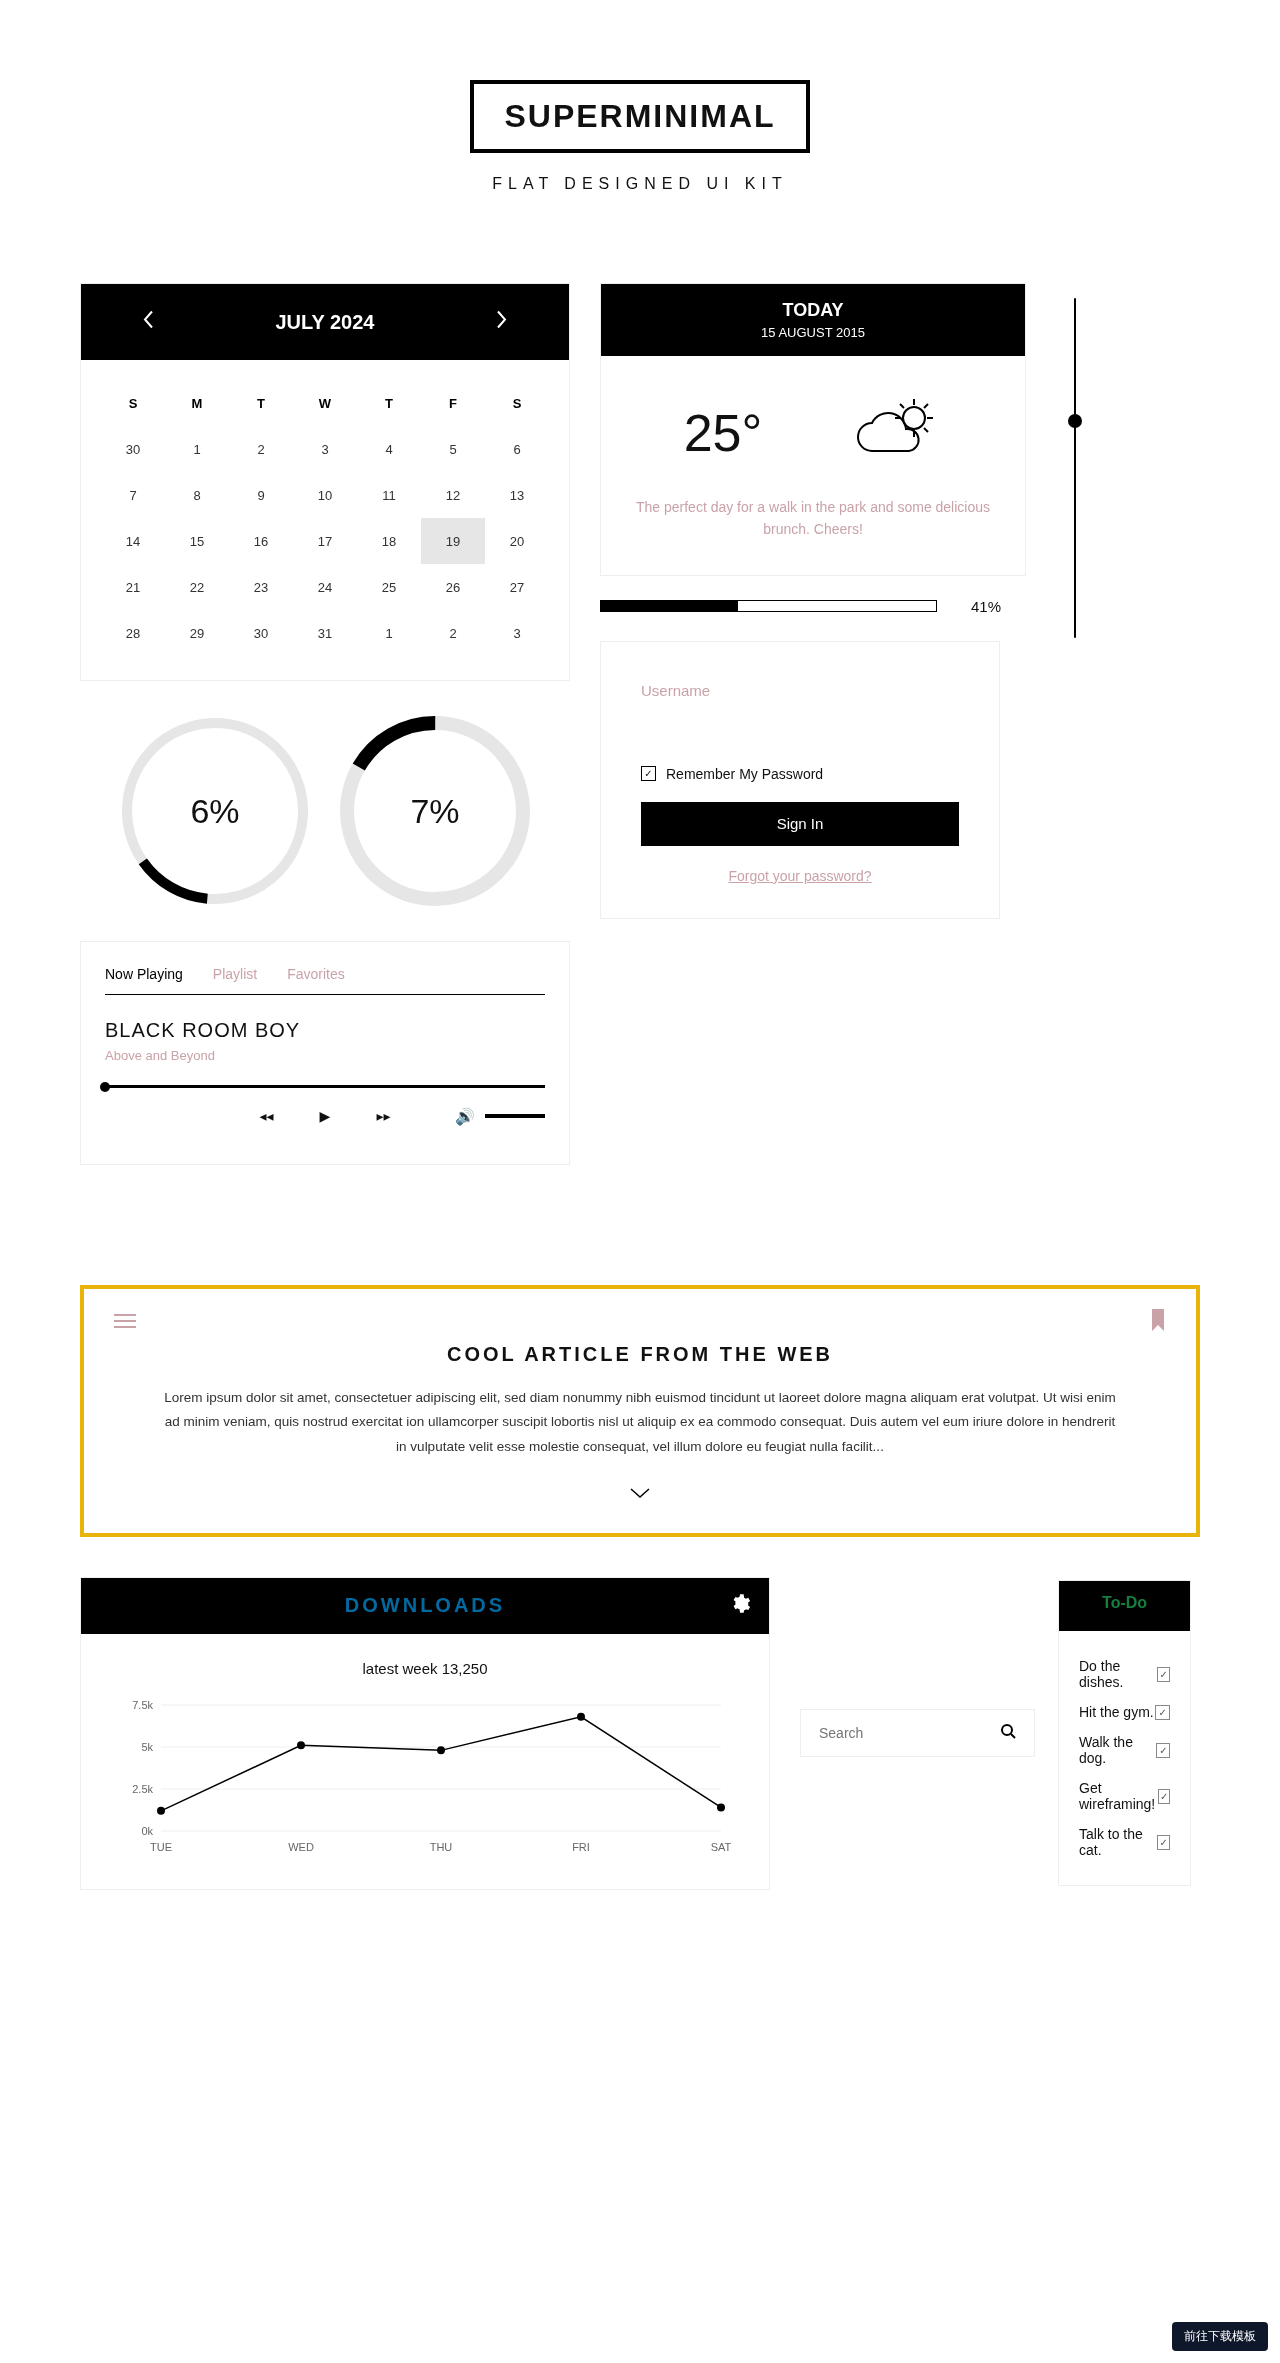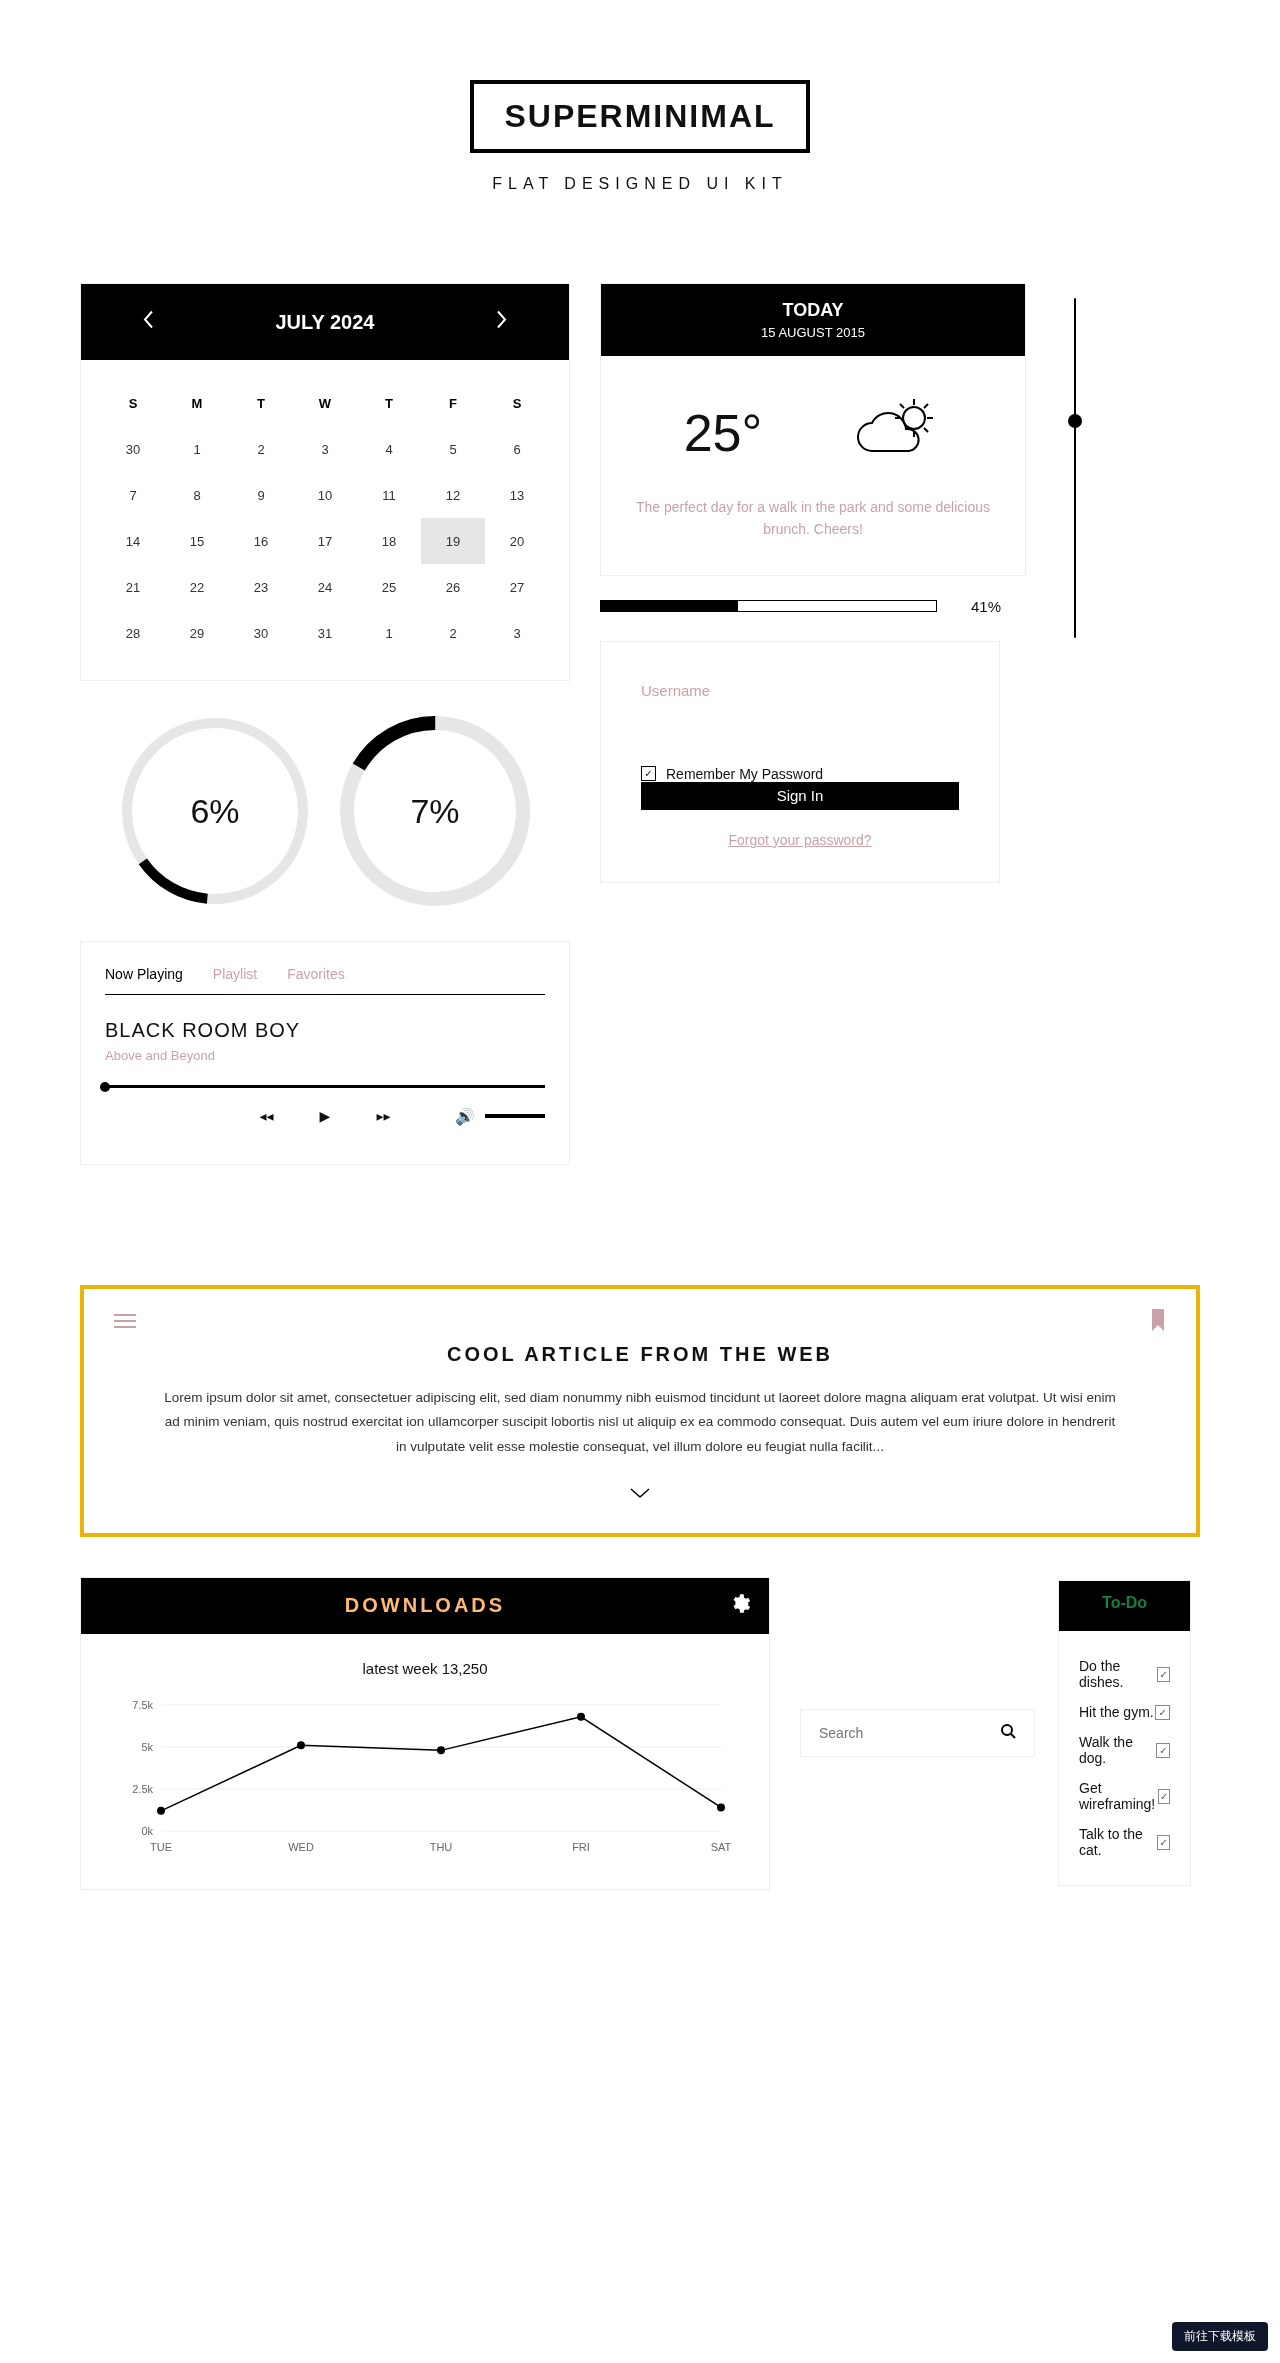--- a/index.html
+++ b/index.html
@@ -91,21 +91,21 @@
   width: 100%; border: none; border-bottom: 1px solid transparent;
   font-size: 15px; padding: 6px 0; outline: none; color: #bbb;
 }
 .login .name-row input::placeholder { color: #c9a2a8; }
 .login .remember { margin-top: 60px; font-size: 14px; display: flex; align-items: center; gap: 10px; }
 .login .remember .cb {
   width: 15px; height: 15px; border: 1px solid #000;
   display: flex; align-items: center; justify-content: center; font-size: 10px;
 }
 .login .signin-btn {
-  width: 100%; height: 28px; background: #000; color: #fff;
+  margin-top: 20px; width: 100%; height: 44px; background: #000; color: #fff;
   border: none; font-size: 15px; cursor: pointer; text-align: center;
 }
 .login .forgot { margin-top: 22px; text-align: center; color: #c9a2a8; font-size: 14px; text-decoration: underline; cursor: pointer; }
 
 
 .player { border: 1px solid #eee; margin-top: 30px; padding: 24px 24px 40px; }
 .player-tabs { display: flex; gap: 30px; border-bottom: 1px solid #000; padding-bottom: 12px; }
 .player-tab { font-size: 14px; color: #c9a2a8; cursor: pointer; }
 .player-tab.active { color: #000; }
 .track-title { margin-top: 24px; font-size: 20px; letter-spacing: 1px; }
@@ -122,21 +122,21 @@
 .hamburger { position: absolute; left: 30px; top: 24px; color: #c9a2a8; cursor: pointer; }
 .bookmark { position: absolute; right: 30px; top: 20px; color: #c9a2a8; }
 .article h2 { font-size: 20px; letter-spacing: 3px; font-weight: 800; margin: 24px 0 20px; }
 .article p { font-size: 13.5px; line-height: 1.8; color: #333; }
 .article .expand { margin-top: 26px; cursor: pointer; }
 
 
 .bottom-row { display: flex; gap: 30px; margin-top: 40px; }
 .downloads { width: 690px; border: 1px solid #eee; }
 .dl-head {
-  background: #000; color: #fdba74; height: 56px;
+  background: #000; color: #0369a1; height: 56px;
   display: flex; align-items: center; justify-content: center;
   font-weight: 800; font-size: 20px; letter-spacing: 3px; position: relative;
 }
 .gear { position: absolute; right: 18px; top: 50%; transform: translateY(-50%); cursor: pointer; }
 .dl-body { padding: 26px 30px 30px; }
 .dl-caption { text-align: center; font-size: 15px; margin-bottom: 18px; }
 
 .right-col { width: 340px; display: flex; gap: 23px; align-items: center; }
 .search-box {
   border: 1px solid #eee; height: 48px; display: flex; align-items: center;

